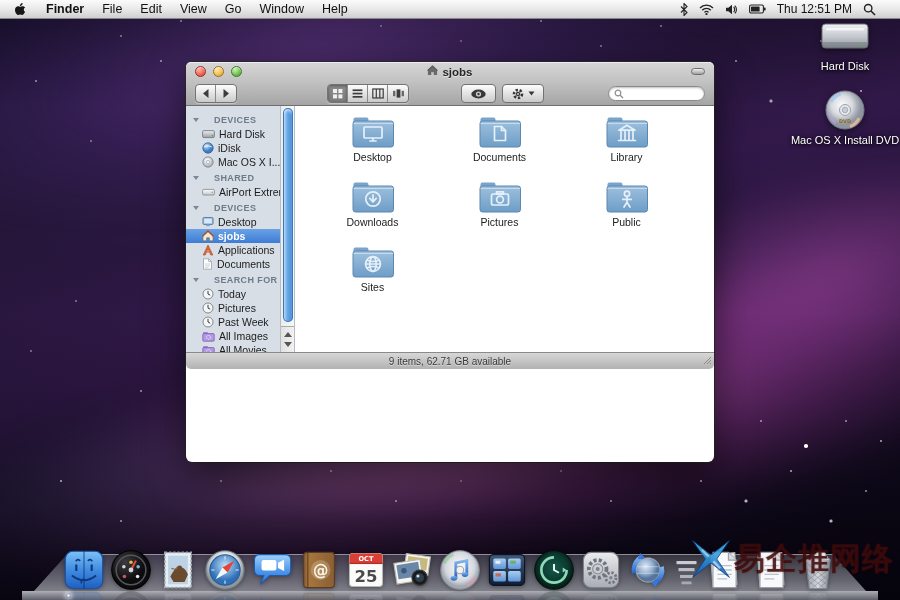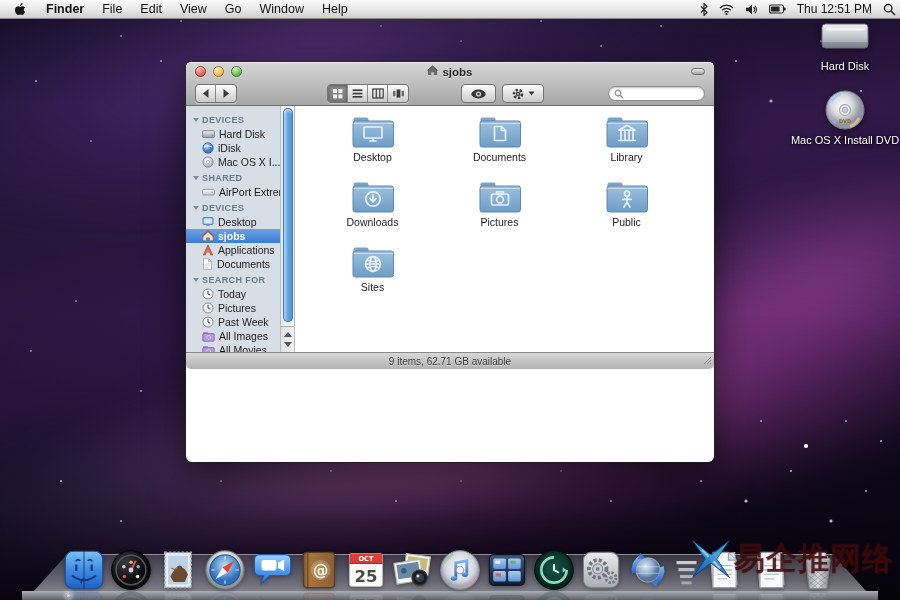--- a/index.html
+++ b/index.html
@@ -40,21 +40,21 @@
     460px 40px 0 0 rgba(255,255,255,.3),380px 25px 0 0 rgba(255,255,255,.3),300px 15px 0 0 rgba(255,255,255,.4),
     180px 20px 0 0 rgba(255,255,255,.4),120px 35px 0 0 rgba(255,255,255,.4); }
 
   
   .menubar { position:absolute; left:0; top:0; width:900px; height:19px; z-index:60;
     background:linear-gradient(180deg,#fbfbfb 0%,#e9e9e9 50%,#cfcfcf 100%);
     border-bottom:1px solid rgba(40,40,40,.55); display:flex; align-items:center; font-size:12.5px; color:#111; }
   .menubar .apple { padding:0 10px 0 13px; display:flex; align-items:center; cursor:default; }
   .menu-item { padding:0 9px; line-height:18px; }
   .menu-item.bold { font-weight:bold; }
-  .menu-right { margin-left:auto; display:flex; align-items:center; gap:11px; padding-right:4px; }
+  .menu-right { margin-left:auto; display:flex; align-items:center; gap:11px; padding-right:24px; }
   .menu-right svg { display:block; }
   .menu-clock { font-size:12px; }
 
   
   .desktop-icons { position:absolute; left:783px; top:18px; width:124px; z-index:5; display:flex; flex-direction:column; gap:16px; }
   .desk-icon { display:flex; flex-direction:column; align-items:center; gap:2px; cursor:default; }
   .desk-icon svg { display:block; filter:drop-shadow(0 2px 3px rgba(0,0,0,.5)); }
   .desk-label { font-size:11px; color:#fff; white-space:nowrap; text-shadow:0 1px 3px rgba(0,0,0,.95),0 0 4px rgba(0,0,0,.6); }
 
   
@@ -81,21 +81,21 @@
   .tb-seg .seg.sel { background:linear-gradient(180deg,#8f8f8f,#7a7a7a); box-shadow:inset 0 1px 3px rgba(0,0,0,.4); }
   .tb-btn { height:19px; min-width:34px; padding:0 8px; border:1px solid #737373; border-radius:4px;
     background:linear-gradient(180deg,#fdfdfd,#cacaca); display:flex; align-items:center; justify-content:center; gap:3px; }
   .views { margin-left:84px; }
   .ql { margin-left:46px; }
   .search-field { margin-left:auto; width:97px; height:15px; border-radius:8px; background:#fff;
     border:1px solid #8a8a8a; box-shadow:inset 0 1px 2px rgba(0,0,0,.25); display:flex; align-items:center; padding:0 5px; gap:3px; }
 
   .win-body { position:relative; height:246px; display:flex; background:#fff; }
   .sidebar { width:95px; background:#d7dee6; border-right:1px solid #b6bcc4; overflow:hidden; padding-top:5px; font-size:10.5px; }
-  .sb-header { display:flex; align-items:center; gap:3px; padding:4px 0 2px 7px; font-size:9px; font-weight:bold;
+  .sb-header { display:flex; align-items:center; gap:15px; padding:4px 0 2px 7px; font-size:9px; font-weight:bold;
     color:#6d7a88; letter-spacing:.4px; }
   .sb-tri { width:0; height:0; border-left:3.5px solid transparent; border-right:3.5px solid transparent; border-top:4.5px solid #7c8896; }
   .sb-item { display:flex; align-items:center; gap:4px; height:14px; padding-left:16px; color:#1c1c1c; white-space:nowrap; }
   .sb-item svg { flex:0 0 auto; display:block; }
   .sb-item.sel { background:linear-gradient(180deg,#6aa2e4 0%,#3d7cd6 100%); color:#fff; font-weight:bold; }
   .sb-scroll { width:14px; background:linear-gradient(90deg,#ececec,#f8f8f8); border-right:1px solid #b6bcc4; position:relative; }
   .sb-thumb { position:absolute; left:1.5px; right:1.5px; top:2px; height:214px; border-radius:6px;
     background:linear-gradient(90deg,#c2e0fa,#6aa8e8 45%,#3f86d2); box-shadow:inset 0 0 0 1px #3a78b8, inset 0 3px 3px rgba(255,255,255,.6); }
   .sb-arrows { position:absolute; left:0; right:0; bottom:0; height:26px; border-top:1px solid #aaa;
     background:linear-gradient(90deg,#e2e2e2,#f2f2f2); display:flex; flex-direction:column; align-items:center; justify-content:space-evenly; }

